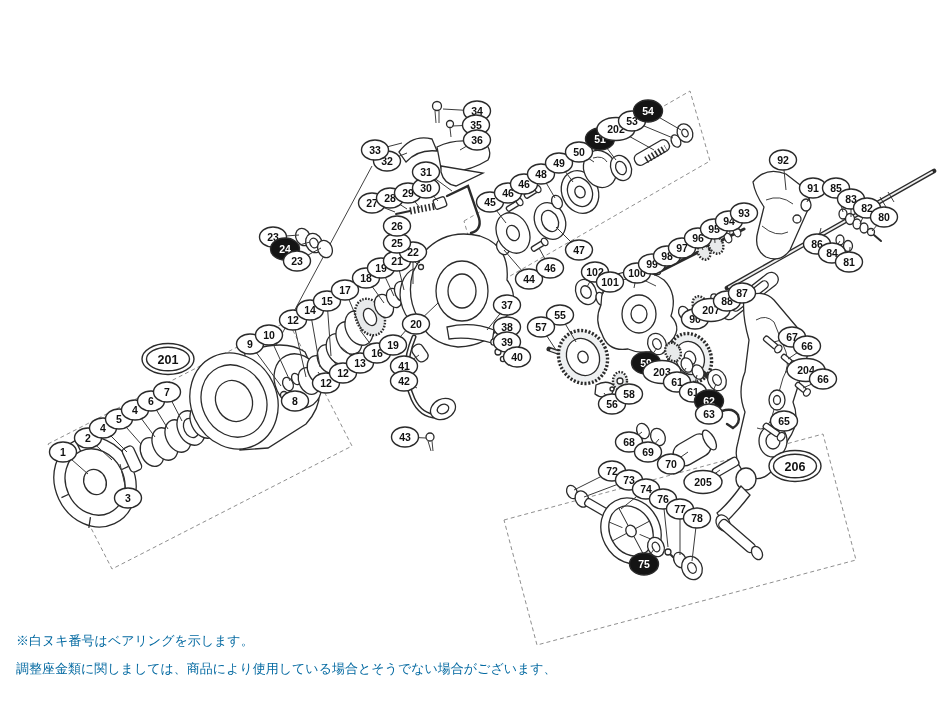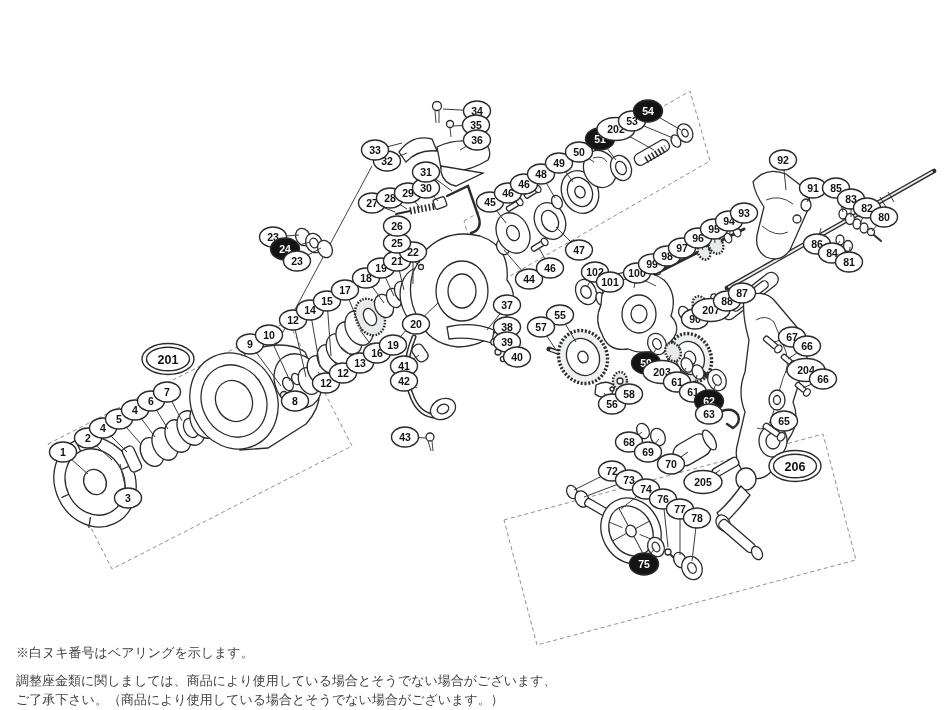--- a/index.html
+++ b/index.html
@@ -23,22 +23,22 @@
   .rodW{stroke:#f0f0f0;stroke-width:2;stroke-linecap:round;fill:none}
   .dbox{fill:none;stroke:#8f8f8f;stroke-width:1;stroke-dasharray:4 3}
   .leader{stroke:#3a3a3a;stroke-width:1}
   
   .bub{fill:#fff;stroke:#2b2b2b;stroke-width:1.4}
   .bub.bear{fill:#141414}
   .btx{font:bold 10.5px "Liberation Sans",sans-serif;text-anchor:middle;fill:#111}
   .btx.btw{fill:#fff}
   .btx.btg{font-size:12.5px}
   
-  .notes{position:absolute;left:16px;top:631px;color:#404040;
-         font:13px/19px "Liberation Sans",sans-serif;margin-top:12px;}
+  .notes{position:absolute;left:16px;top:631px;color:#0369a1;
+         font:13px/19px "Liberation Sans",sans-serif;}
   .notes p{margin:0}
   .notes p:first-child{margin-bottom:9px}
 </style>
 </head>
 <body>
 
 <div class="page">
   <svg width="948" height="710" viewBox="0 0 948 710">
 
     <g>
@@ -887,15 +887,14 @@
         <g>
           <ellipse cx="644" cy="564" rx="14.5" ry="11" class="bub bear"></ellipse>
           <text x="644" y="567.7" class="btx btw">75</text>
         </g>
       </g>
   </svg>
 
   <div class="notes">
     <p>※白ヌキ番号はベアリングを示します。</p>
     <p>調整座金類に関しましては、商品により使用している場合とそうでない場合がございます、</p>
-    <p>ご了承下さい。（商品により使用している場合とそうでない場合がございます。）</p>
   </div>
 </div>
 
 </body></html>

